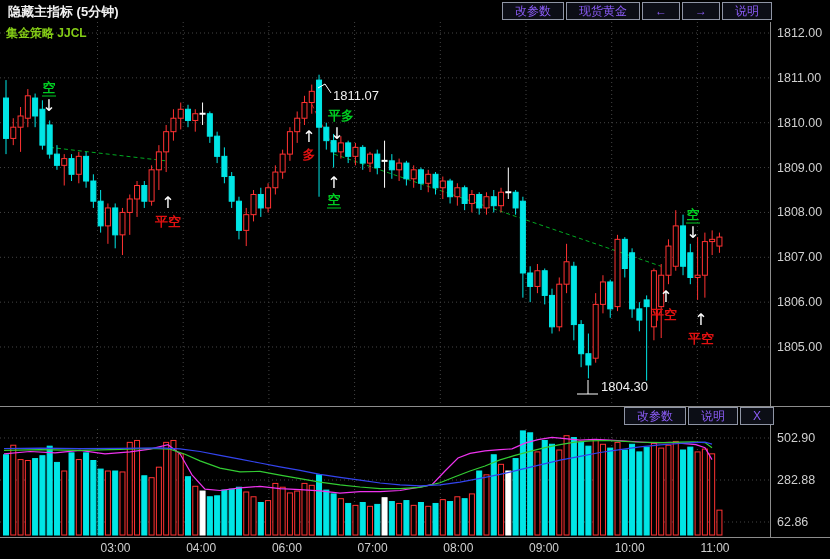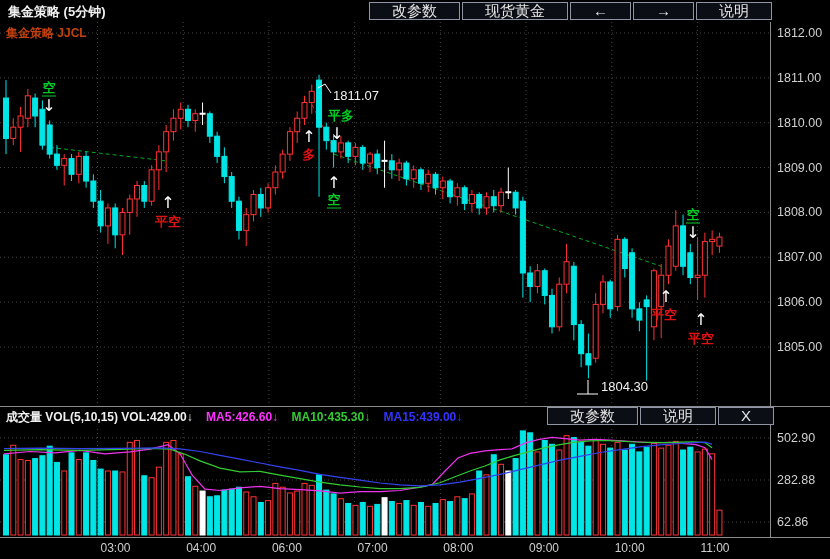--- a/index.html
+++ b/index.html
@@ -3,24 +3,24 @@
 <meta charset="utf-8">
 <style>
   html,body{margin:0;padding:0;background:#000;}
   #app{position:relative;width:830px;height:559px;background:#000;overflow:hidden;
        font-family:"Liberation Sans","DejaVu Sans",sans-serif;}
   #chart-svg{position:absolute;left:0;top:0;z-index:1;}
   .titlebar{position:absolute;left:0;top:0;width:830px;height:22px;background:#000;z-index:3;}
   .title{position:absolute;left:8px;top:3px;color:#f0f0f0;font-size:13px;font-weight:bold;white-space:nowrap;}
   .btn-row{position:absolute;top:2px;display:flex;gap:2px;z-index:4;}
   #top-btns{right:58px;}
-  .ui-btn{border:1px solid #8f95a5;background:#0c0e16;color:#e5e5e5;font-size:15px;
-          line-height:14px;padding:1px 22px;white-space:nowrap;cursor:pointer;
+  .ui-btn{border:1px solid #8f95a5;background:#0c0e16;color:#8b5cf6;font-size:12px;
+          line-height:14px;padding:1px 12px;white-space:nowrap;cursor:pointer;
           font-family:"Liberation Sans","DejaVu Sans",sans-serif;}
-  .indicator-label{position:absolute;left:6px;top:25px;color:#c2410c;font-size:12px;font-weight:bold;z-index:2;white-space:nowrap;}
+  .indicator-label{position:absolute;left:6px;top:25px;color:#84cc16;font-size:12px;font-weight:bold;z-index:2;white-space:nowrap;}
   .vol-header{position:absolute;left:6px;top:409px;height:18px;font-size:12px;font-weight:bold;z-index:3;white-space:nowrap;}
   .vol-header span{margin-right:10px;}
   #vol-btns{top:407px;right:56px;}
   .plot-hit{position:absolute;z-index:2;}
 </style>
 </head>
 <body>
 
 <div id="app">
   <svg id="chart-svg" width="830" height="559">
@@ -620,36 +620,30 @@
         <text x="529" y="552" fill="#cfcfcf" font-size="12" font-family="&quot;Liberation Sans&quot;,&quot;DejaVu Sans&quot;,sans-serif">09:00</text>
         <text x="614.7" y="552" fill="#cfcfcf" font-size="12" font-family="&quot;Liberation Sans&quot;,&quot;DejaVu Sans&quot;,sans-serif">10:00</text>
         <text x="700.4" y="552" fill="#cfcfcf" font-size="12" font-family="&quot;Liberation Sans&quot;,&quot;DejaVu Sans&quot;,sans-serif">11:00</text>
       </g>
     </svg>
 
   <div class="plot-hit" style="left:0;top:22px;width:770px;height:384px;"></div>
   <div class="plot-hit" style="left:0;top:429px;width:770px;height:107px;"></div>
 
   <div class="titlebar">
-    <span class="title">集金策略 (5分钟)</span>
+    <span class="title">隐藏主指标 (5分钟)</span>
     <div class="btn-row" id="top-btns">
       <button class="ui-btn">改参数</button>
       <button class="ui-btn">现货黄金</button>
       <button class="ui-btn">←</button>
       <button class="ui-btn">→</button>
       <button class="ui-btn">说明</button>
     </div>
   </div>
 
   <div class="indicator-label">集金策略 JJCL</div>
 
-  <div class="vol-header">
-    <span style="color: rgb(240, 240, 240);">成交量 VOL(5,10,15) VOL:429.00↓</span>
-    <span style="color: rgb(255, 51, 255);">MA5:426.60↓</span>
-    <span style="color: rgb(51, 204, 51);">MA10:435.30↓</span>
-    <span style="color: rgb(51, 51, 255);">MA15:439.00↓</span>
-  </div>
   <div class="btn-row" id="vol-btns">
     <button class="ui-btn">改参数</button>
     <button class="ui-btn">说明</button>
     <button class="ui-btn">X</button>
   </div>
 </div>
 
 </body></html>

